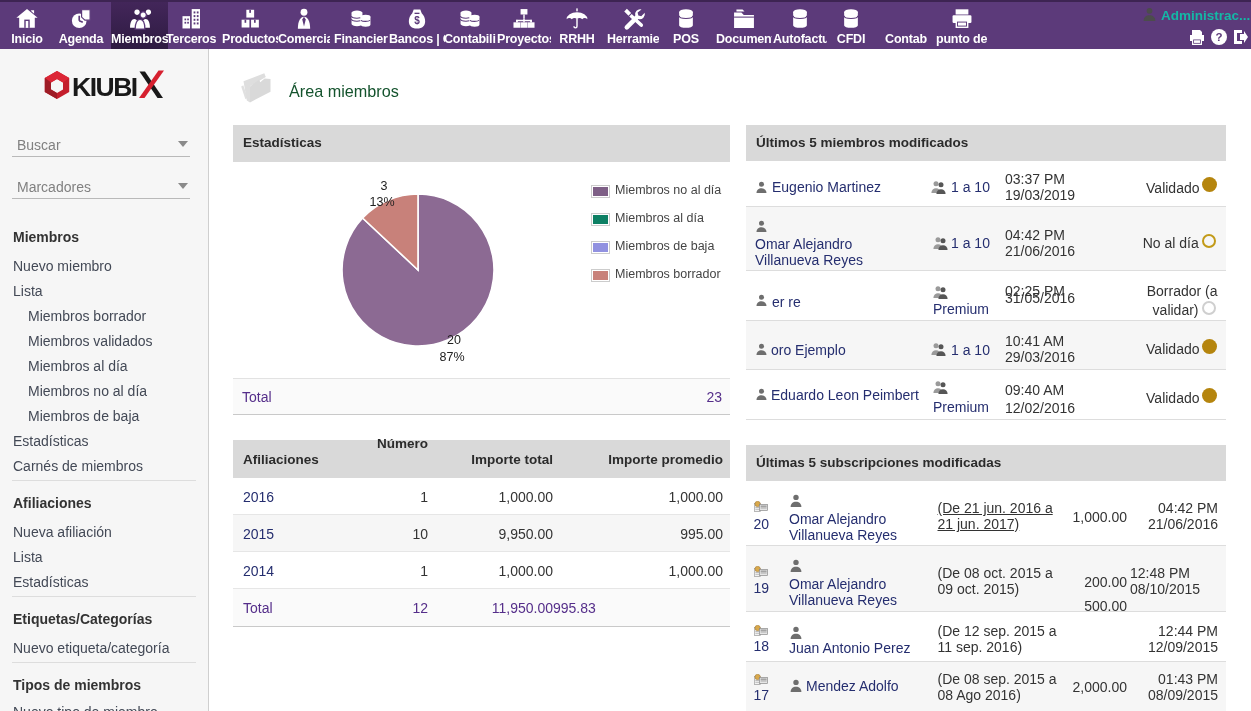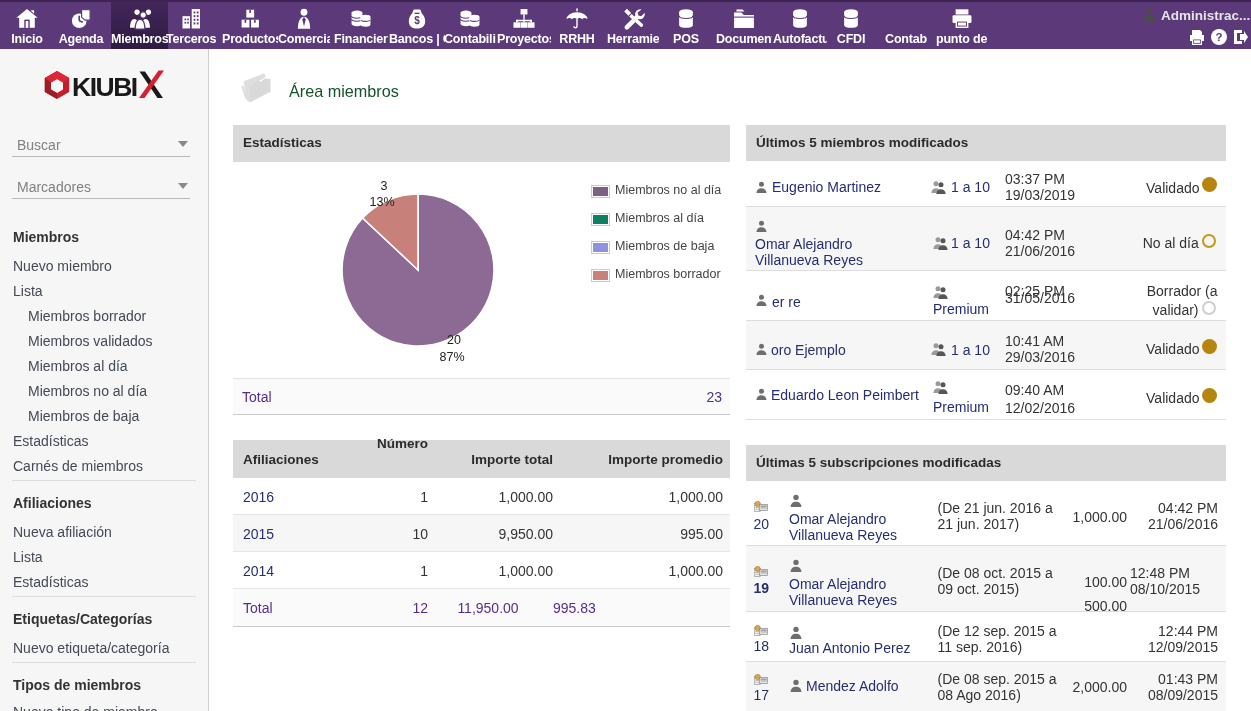--- a/index.html
+++ b/index.html
@@ -241,21 +241,21 @@
         <rect x="7.6" y="14" width="6.8" height="2.6" fill="#fff"></rect>
       </svg>
       <div class="lbl">punto de v</div>
     </div>
 <svg class="abs" style="left:1142px;top:7px;" width="15" height="15" viewBox="0 0 14 14">
       <g fill="#4c4c4c">
         <circle cx="7" cy="3.6" r="2.7"></circle>
         <path d="M1.5 13c0-3.4 2.4-5.3 5.5-5.3s5.5 1.9 5.5 5.3z"></path>
       </g>
     </svg>
-<div class="abs" style="left:1161px;top:8px;color:#e5e5e5;font-size:13.5px;font-weight:bold;">Administrac...</div>
+<div class="abs" style="left:1161px;top:8px;color:#14b8a6;font-size:13.5px;font-weight:bold;">Administrac...</div>
 <svg class="abs" style="left:1189px;top:30px;" width="16" height="15" viewBox="0 0 16 15">
       <g fill="#fff">
         <path d="M3 0h8l2 2v3H3z"></path>
         <path d="M1 5h14v6h-2v4H3v-4H1z"></path>
         <rect x="4.2" y="9.5" width="7.6" height="4.2" fill="#5c3a7a"></rect>
         <rect x="5" y="10.3" width="6" height="2.6" fill="#fff"></rect>
       </g>
     </svg>
 <svg class="abs" style="left:1211px;top:29px;" width="16" height="16" viewBox="0 0 16 16">
       <circle cx="8" cy="8" r="8" fill="#fff"></circle>
@@ -349,21 +349,21 @@
 <div class="abs t14 dark" style="left:423px;top:526px;width:130px;text-align:right;">9,950.00</div>
 <div class="abs t14 dark" style="left:553px;top:526px;width:170px;text-align:right;">995.00</div>
 <div class="abs" style="left:233px;top:552px;width:497px;height:36px;background:#fff;border-bottom:1px solid #e6e6e6;"></div>
 <a class="abs t14 link" style="left:243px;top:563px;">2014</a>
 <div class="abs t14 dark" style="left:328px;top:563px;width:100px;text-align:right;">1</div>
 <div class="abs t14 dark" style="left:423px;top:563px;width:130px;text-align:right;">1,000.00</div>
 <div class="abs t14 dark" style="left:553px;top:563px;width:170px;text-align:right;">1,000.00</div>
 <div class="abs" style="left:233px;top:589px;width:497px;height:37px;background:#fafafa;border-bottom:1px solid #c9c9c9;"></div>
 <a class="abs t14 purple" style="left:243px;top:600px;">Total</a>
 <div class="abs t14 purple" style="left:328px;top:600px;width:100px;text-align:right;">12</div>
-<div class="abs t14 purple" style="left:423px;top:600px;width:130px;text-align:center;">11,950.00</div>
+<div class="abs t14 purple" style="left:423px;top:600px;width:130px;text-align:right;">11,950.00</div>
 <div class="abs t14 purple" style="left:553px;top:600px;width:170px;text-align:left;">995.83</div>
 <div class="panelbar" style="left:746px;top:125px;width:480px;height:36px;">
     <span>Últimos 5 miembros modificados</span>
   </div>
 <div class="abs" style="left:746px;top:161px;width:480px;height:45px;background:#fff;border-bottom:1px solid #ddd;"></div>
 <div class="abs" style="left:746px;top:207px;width:480px;height:63px;background:#f6f6f6;border-bottom:1px solid #ddd;"></div>
 <div class="abs" style="left:746px;top:271px;width:480px;height:49px;background:#fff;border-bottom:1px solid #ddd;"></div>
 <div class="abs" style="left:746px;top:321px;width:480px;height:48px;background:#f6f6f6;border-bottom:1px solid #ddd;"></div>
 <div class="abs" style="left:746px;top:370px;width:480px;height:49px;background:#fff;border-bottom:1px solid #ddd;"></div>
 <svg class="abs" style="left:755px;top:181px;" width="13" height="13" viewBox="0 0 14 14">
@@ -492,43 +492,43 @@
     <rect x="6.6" y="6.4" width="6" height="1.1" fill="#aaa"></rect>
 </svg>
 <a class="abs link t14" style="left:753.5px;top:516px;">20</a>
 <svg class="abs" style="left:789px;top:494px;" width="14" height="14" viewBox="0 0 14 14">
     <g fill="#6e6e6e">
       <circle cx="7" cy="3.4" r="2.7"></circle>
       <path d="M1.6 13c0-3.4 2.4-5.3 5.4-5.3s5.4 1.9 5.4 5.3z"></path>
     </g>
   </svg>
 <a class="abs link t14" style="left:789px;top:511px;">Omar Alejandro<br>Villanueva Reyes</a>
-<div class="abs t14 dark" style="left:937.5px;top:500px;">(De 21 jun. 2016 a<br>21 jun. 2017)</div>
+<div class="abs t14 dark" style="left:937.5px;top:500px;text-decoration:underline;">(De 21 jun. 2016 a<br>21 jun. 2017)</div>
 <div class="abs t14 dark" style="left:1040px;top:509px;width:87px;text-align:right;">1,000.00</div>
 <div class="abs t14 dark" style="left:1130px;top:500px;width:88px;text-align:right;">04:42 PM<br>21/06/2016</div>
 <svg class="abs" style="left:754px;top:566px;" width="14" height="11" viewBox="0 0 14 11">
 <rect x="0.3" y="2.6" width="6" height="7.8" fill="#f2f2f2" stroke="#9a9a9a" stroke-width=".7"></rect>
 <rect x="1.4" y="4.2" width="3.8" height="1" fill="#bbb"></rect>
     <rect x="1.4" y="6" width="3.8" height="1" fill="#bbb"></rect>
     <rect x="1.4" y="7.8" width="3.8" height="1" fill="#bbb"></rect>
 <circle cx="3.6" cy="2.9" r="2.6" fill="#d9a94c" stroke="#a8803a" stroke-width=".6"></circle>
 <rect x="5.6" y="3.4" width="8" height="6" fill="#e6e6e6" stroke="#8a8a8a" stroke-width=".7"></rect>
 <rect x="6.6" y="4.6" width="6" height="1.1" fill="#888"></rect>
     <rect x="6.6" y="6.4" width="6" height="1.1" fill="#aaa"></rect>
 </svg>
-<a class="abs link t14" style="left:753.5px;top:580px;font-weight:bold;">19</a>
+<a class="abs link t14" style="left:753.5px;top:580px;">19</a>
 <svg class="abs" style="left:789px;top:559px;" width="14" height="14" viewBox="0 0 14 14">
     <g fill="#6e6e6e">
       <circle cx="7" cy="3.4" r="2.7"></circle>
       <path d="M1.6 13c0-3.4 2.4-5.3 5.4-5.3s5.4 1.9 5.4 5.3z"></path>
     </g>
   </svg>
 <a class="abs link t14" style="left:789px;top:576px;">Omar Alejandro<br>Villanueva Reyes</a>
 <div class="abs t14 dark" style="left:937.5px;top:565px;">(De 08 oct. 2015 a<br>09 oct. 2015)</div>
-<div class="abs t14 dark" style="left:1040px;top:574px;width:87px;text-align:right;">100.00</div>
+<div class="abs t14 dark" style="left:1040px;top:574px;width:87px;text-align:right;">200.00</div>
 <div class="abs t14 dark" style="left:1130px;top:565px;width:88px;text-align:left;">12:48 PM<br>08/10/2015</div>
 <svg class="abs" style="left:754px;top:625px;" width="14" height="11" viewBox="0 0 14 11">
 <rect x="0.3" y="2.6" width="6" height="7.8" fill="#f2f2f2" stroke="#9a9a9a" stroke-width=".7"></rect>
 <rect x="1.4" y="4.2" width="3.8" height="1" fill="#bbb"></rect>
     <rect x="1.4" y="6" width="3.8" height="1" fill="#bbb"></rect>
     <rect x="1.4" y="7.8" width="3.8" height="1" fill="#bbb"></rect>
 <circle cx="3.6" cy="2.9" r="2.6" fill="#d9a94c" stroke="#a8803a" stroke-width=".6"></circle>
 <rect x="5.6" y="3.4" width="8" height="6" fill="#e6e6e6" stroke="#8a8a8a" stroke-width=".7"></rect>
 <rect x="6.6" y="4.6" width="6" height="1.1" fill="#888"></rect>
     <rect x="6.6" y="6.4" width="6" height="1.1" fill="#aaa"></rect>

